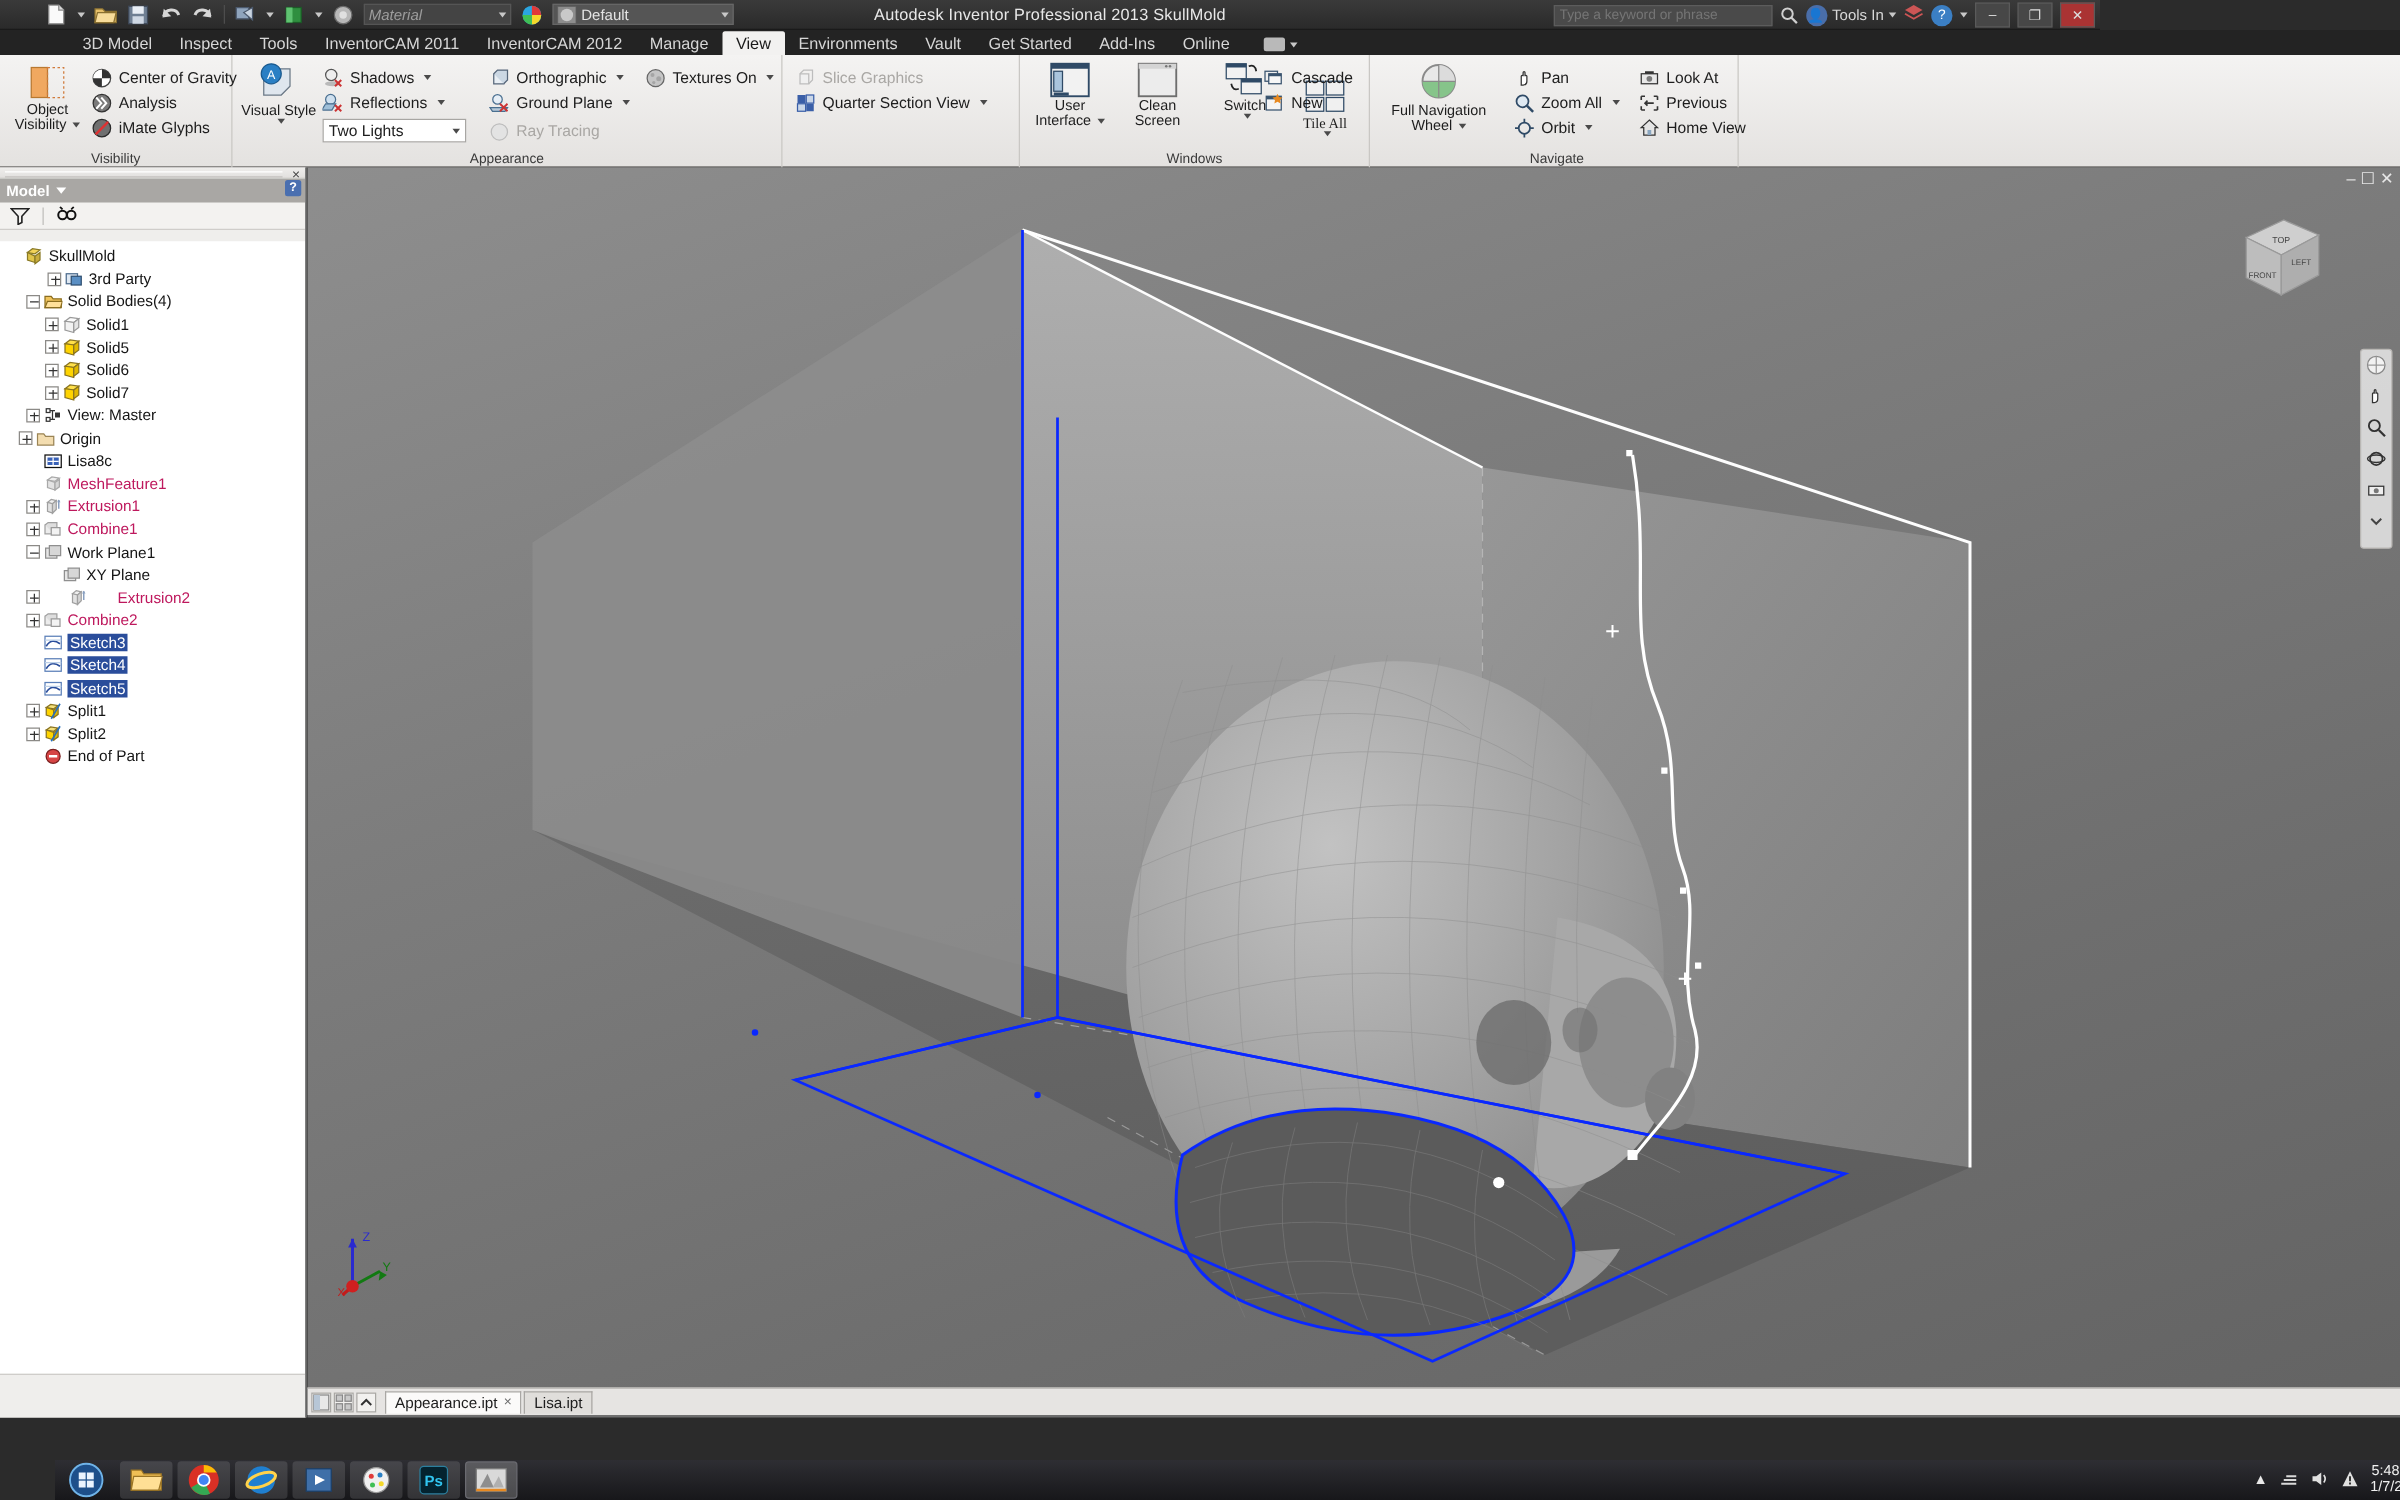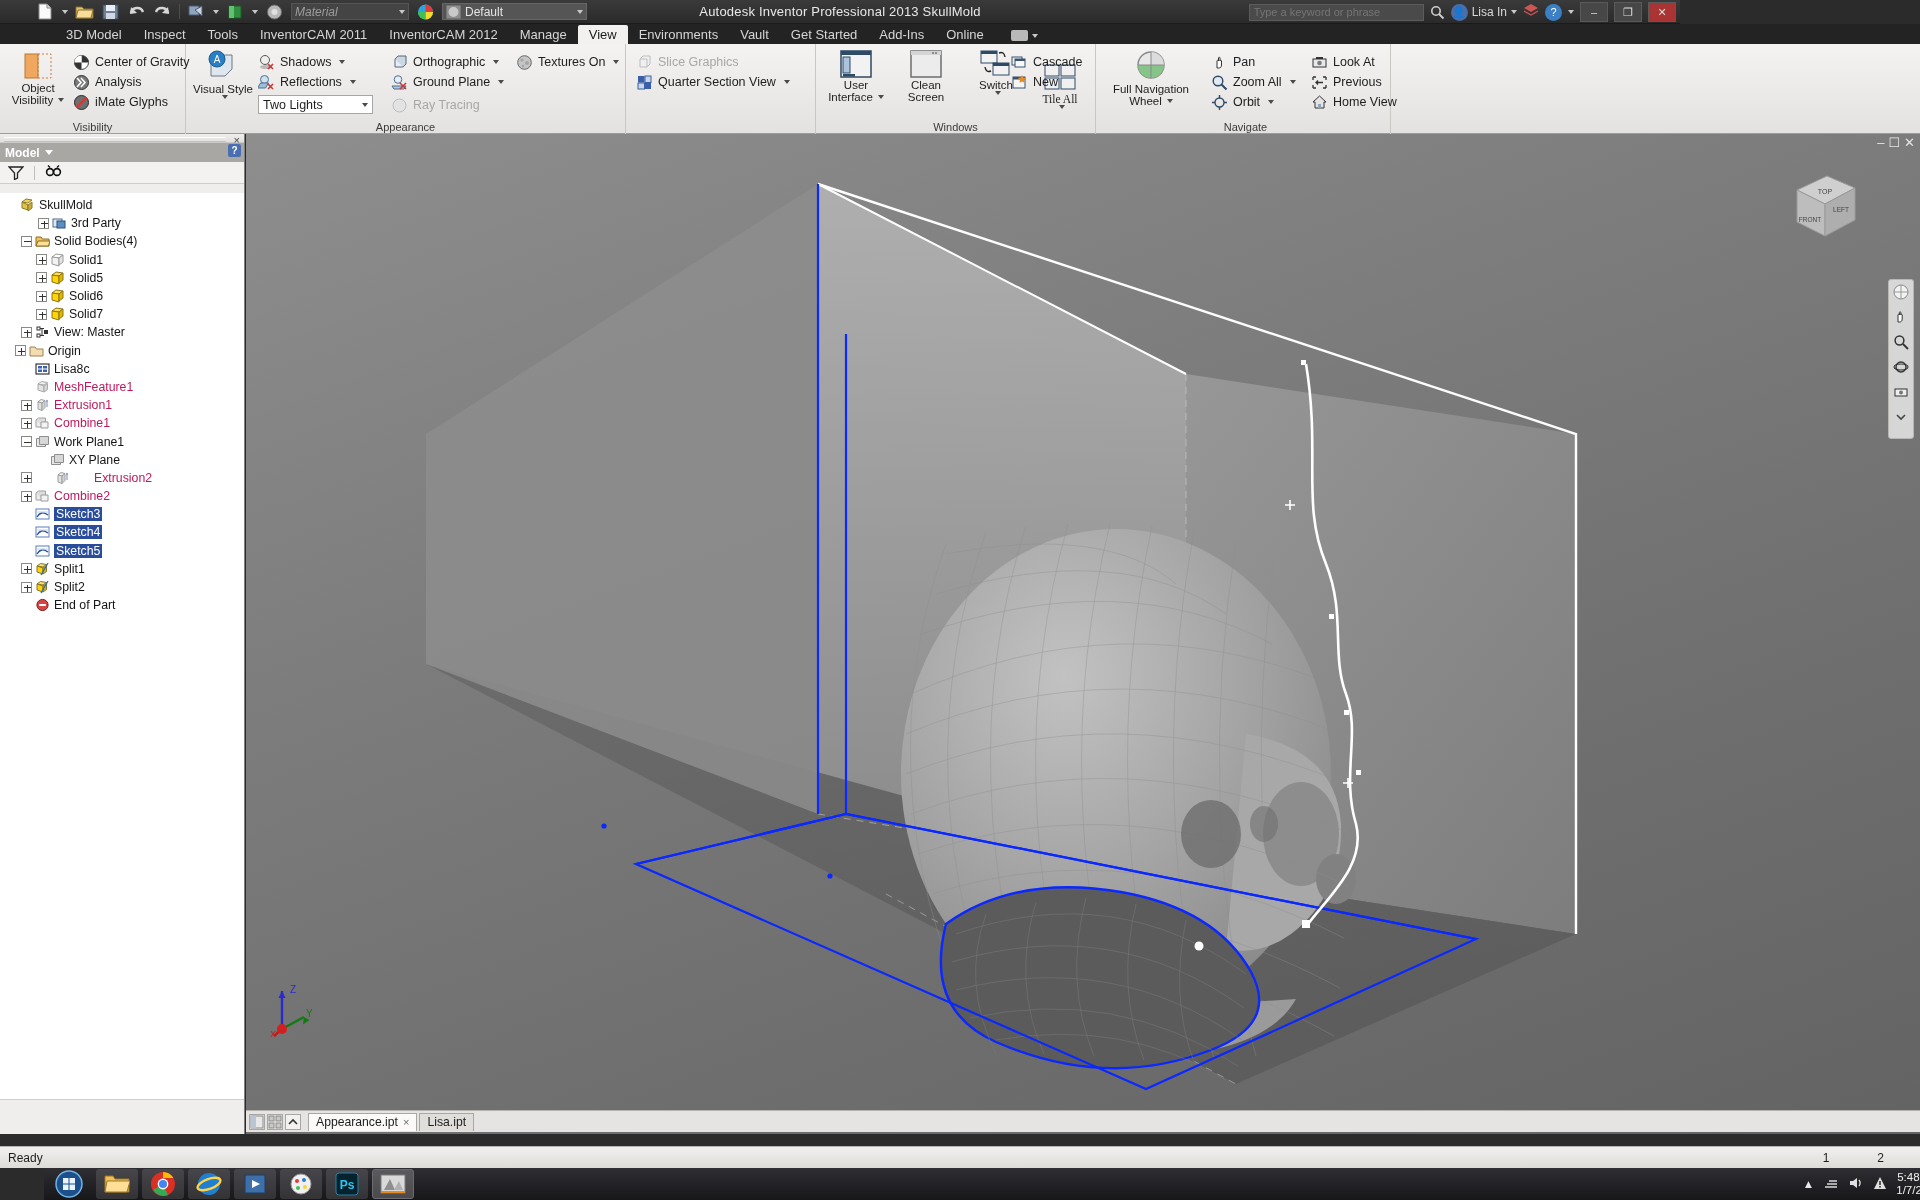--- a/index.html
+++ b/index.html
@@ -213,21 +213,21 @@
     <div class="tb-right">
       <input class="searchbox" placeholder="Type a keyword or phrase" style="">
       <span class="qicon" style="width:15px;height:15px">
         <svg width="15" height="15" viewBox="0 0 15 15">
             <circle cx="6" cy="6" r="4.2" fill="none" stroke="#cfcfcf" stroke-width="1.6"></circle>
             <path d="M9 9l4.5 4.5" stroke="#cfcfcf" stroke-width="1.8"></path>
           </svg>
       </span>
       <span class="signin">
         <span class="circbtn">👤</span>
-        <span>Lisa In</span>
+        <span>Tools In</span>
         <span class="caret"></span>
       </span>
       <span class="qicon" style="width:16px">
         <svg width="16" height="16" viewBox="0 0 16 16">
             <path d="M8 1l7 4-7 4-7-4z" fill="#c55"></path>
             <path d="M1 8l7 4 7-4" fill="none" stroke="#c55" stroke-width="1.4"></path>
           </svg>
       </span>
       <span class="circbtn" style="background:#3b7fc4">?</span>
       <span class="caret"></span>
@@ -1021,26 +1021,20 @@
     </span>
     <span class="doctab" style="margin-left:5px;">
       <span>Appearance.ipt</span>
       <span style="color:#6a6a6a;font-size:11px;">×</span>
     </span>
     <span class="doctab inactive">
       <span>Lisa.ipt</span>
     </span>
   </div>
 
-  <div class="statusbar">
-    <span>Ready</span>
-    <span style="flex:1"></span>
-    <span style="margin-right:48px;">1</span>
-    <span style="margin-right:28px;">2</span>
-  </div>
 
   <div class="taskbar">
     <span class="tbicon" style="width:46px;">
       <svg width="30" height="30" viewBox="0 0 30 30">
           <circle cx="15" cy="15" r="13" fill="#1d4f8a" stroke="#6fb3e8" stroke-width="1.5"></circle>
           <rect x="9" y="9" width="5.5" height="5.5" fill="#eaf4ff"></rect>
           <rect x="15.5" y="9" width="5.5" height="5.5" fill="#eaf4ff"></rect>
           <rect x="9" y="15.5" width="5.5" height="5.5" fill="#eaf4ff"></rect>
           <rect x="15.5" y="15.5" width="5.5" height="5.5" fill="#eaf4ff"></rect>
         </svg>

